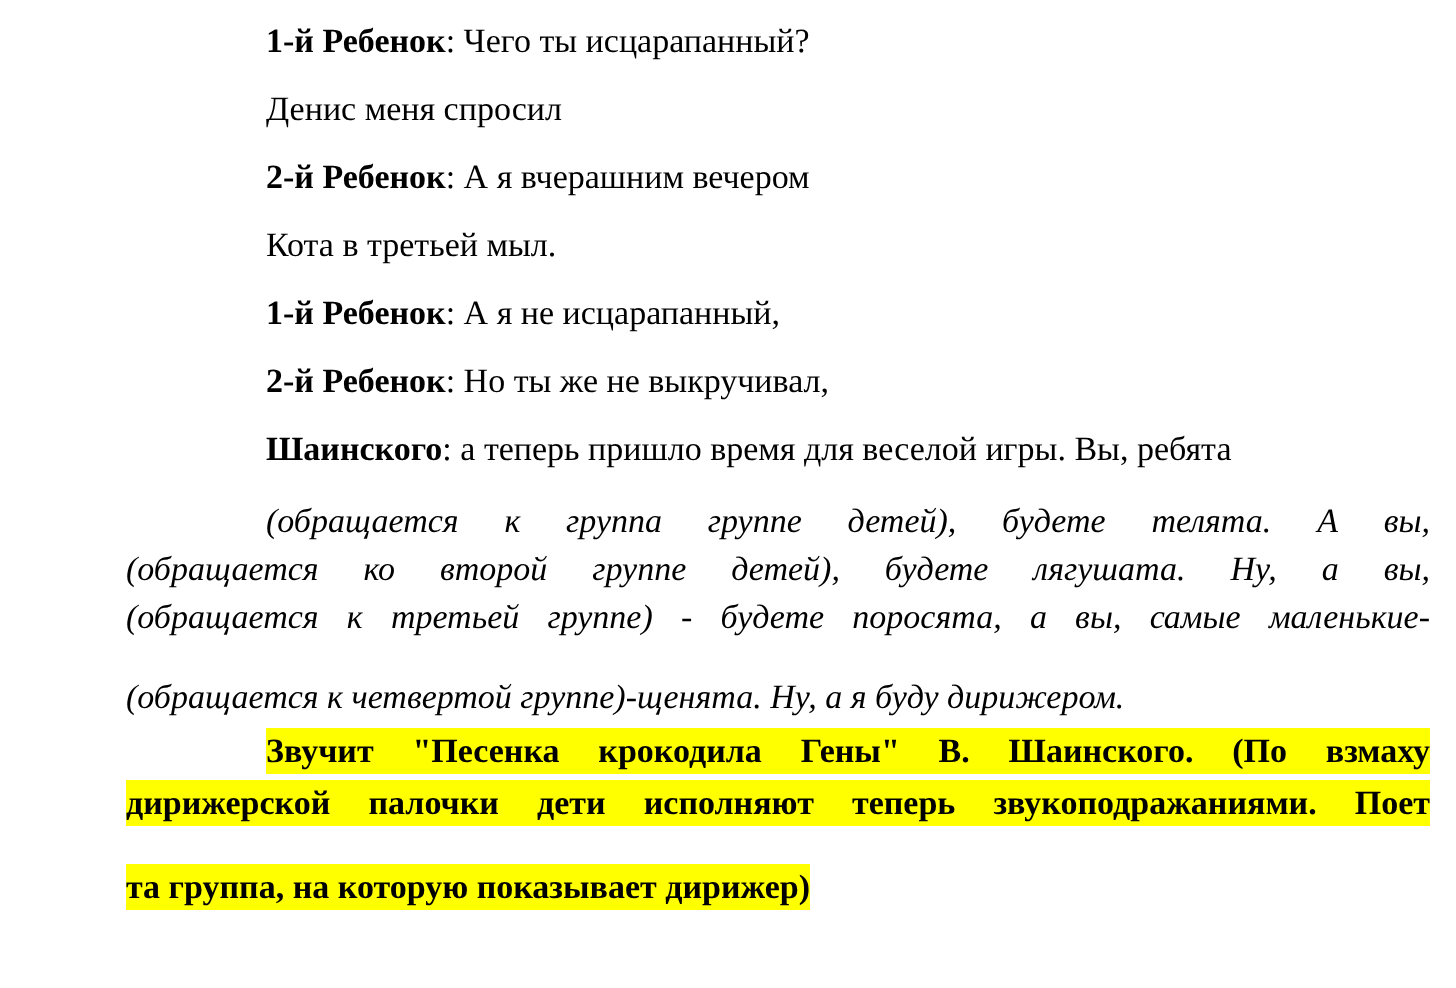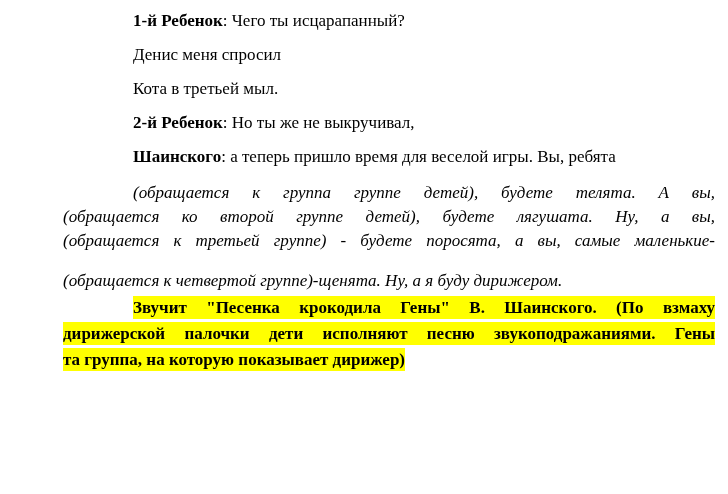--- a/index.html
+++ b/index.html
@@ -52,41 +52,44 @@
   .note-line {
     line-height: 26px;
     text-align: justify;
     text-align-last: justify;
   }
   .note-line.first {
     text-indent: 70px;
   }
   .note-line.last {
     text-align-last: auto;
+    margin-top: 16px;
   }
   .hl {
     background-color: #ffff00;
     padding: 2px 0;
   }
 </style>
 </head>
 <body>
 
 <div class="page">
   <div>
       <p class="dialogue-line"><span class="speaker">1-й Ребенок</span>: Чего ты исцарапанный?</p>
       <p class="dialogue-line">Денис меня спросил</p>
+      <p class="dialogue-line"><span class="speaker">2-й Ребенок</span>: А я вчерашним вечером</p>
       <p class="dialogue-line">Кота в третьей мыл.</p>
+      <p class="dialogue-line"><span class="speaker">1-й Ребенок</span>: А я не исцарапанный,</p>
       <p class="dialogue-line"><span class="speaker">2-й Ребенок</span>: Но ты же не выкручивал,</p>
       <p class="dialogue-line"><span class="speaker">Шаинского</span>: а теперь пришло время для веселой игры. Вы, ребята</p>
     </div>
   <div>
       <div class="stage-line first">(обращается к группа группе детей), будете телята. А вы,</div>
       <div class="stage-line">(обращается ко второй группе детей), будете лягушата. Ну, а вы,</div>
       <div class="stage-line">(обращается к третьей группе) - будете поросята, а вы, самые маленькие-</div>
       <div class="stage-line last">(обращается к четвертой группе)-щенята. Ну, а я буду дирижером.</div>
     </div>
   <div class="note">
       <div class="note-line first"><span class="hl">Звучит "Песенка крокодила Гены" В. Шаинского. (По взмаху</span></div>
-      <div class="note-line"><span class="hl">дирижерской палочки дети исполняют песню звукоподражаниями. Гены</span></div>
+      <div class="note-line"><span class="hl">дирижерской палочки дети исполняют теперь звукоподражаниями. Поет</span></div>
       <div class="note-line last"><span class="hl">та группа, на которую показывает дирижер)</span></div>
     </div>
 </div>
 
 </body></html>

